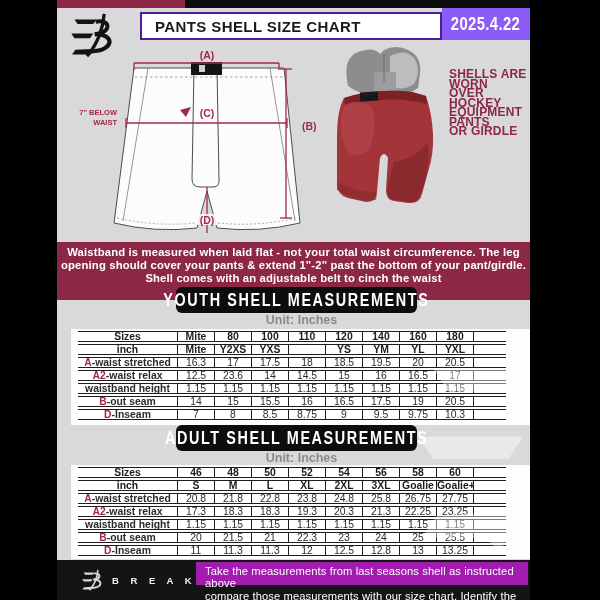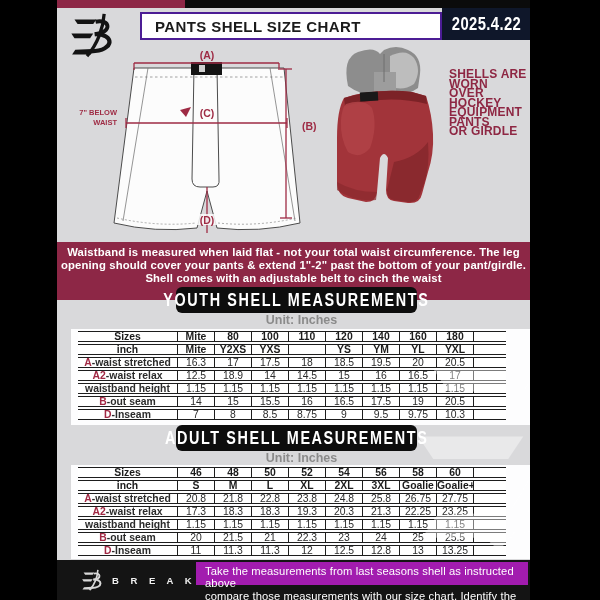--- a/index.html
+++ b/index.html
@@ -9,22 +9,22 @@
   .abs{position:absolute;}
   
   .top-strip{left:0;top:0;right:0;height:8px;display:flex;}
   .top-strip .m{width:128px;background:#8d2746;}
   .top-strip .k{flex:1;background:#0b0b0b;}
   
   .logo{z-index:3;}
   .title-box{left:83px;top:12px;width:302px;height:28px;background:#ffffff;border:2px solid #4c1d95;
              box-sizing:border-box;display:flex;align-items:center;padding-left:13px;
              font-size:15px;font-weight:700;letter-spacing:.4px;color:#1b1b1b;z-index:2;}
-  .date-box{left:385px;top:8px;width:88px;height:32px;background:#0f172a;display:flex;
-            align-items:center;justify-content:flex-start;z-index:2;}
+  .date-box{left:385px;top:8px;width:88px;height:32px;background:#8b5cf6;display:flex;
+            align-items:center;justify-content:center;z-index:2;}
   .date-text{color:#fff;font-weight:700;font-size:19px;letter-spacing:.5px;
              transform:scaleX(.78);transform-origin:center;white-space:nowrap;}
   
   .pants-svg{left:22px;top:46px;}
   .photo-svg{left:277px;top:42px;}
   .photo-note{left:392px;top:70px;width:80px;color:#8e2743;font-size:12px;font-weight:700;
               line-height:9.5px;letter-spacing:.2px;}
   
   .notice{left:0;top:242px;right:0;height:58px;background:#8d2746;color:#fff;text-align:center;
           font-size:11.3px;font-weight:700;line-height:12.9px;padding-top:4px;box-sizing:border-box;
@@ -193,21 +193,21 @@
             <td class="val">18</td>
             <td class="val">18.5</td>
             <td class="val">19.5</td>
             <td class="val">20</td>
             <td class="val">20.5</td>
             <td class="tail"></td>
           </tr>
           <tr>
             <td class="lbl"><span class="pfx">A2</span><span>-waist relax</span></td>
             <td class="val">12.5</td>
-            <td class="val">18.9</td>
+            <td class="val">23.6</td>
             <td class="val">14</td>
             <td class="val">14.5</td>
             <td class="val">15</td>
             <td class="val">16</td>
             <td class="val">16.5</td>
             <td class="val">17</td>
             <td class="tail"></td>
           </tr>
           <tr>
             <td class="lbl"><span class="pfx"></span><span>waistband height</span></td>

